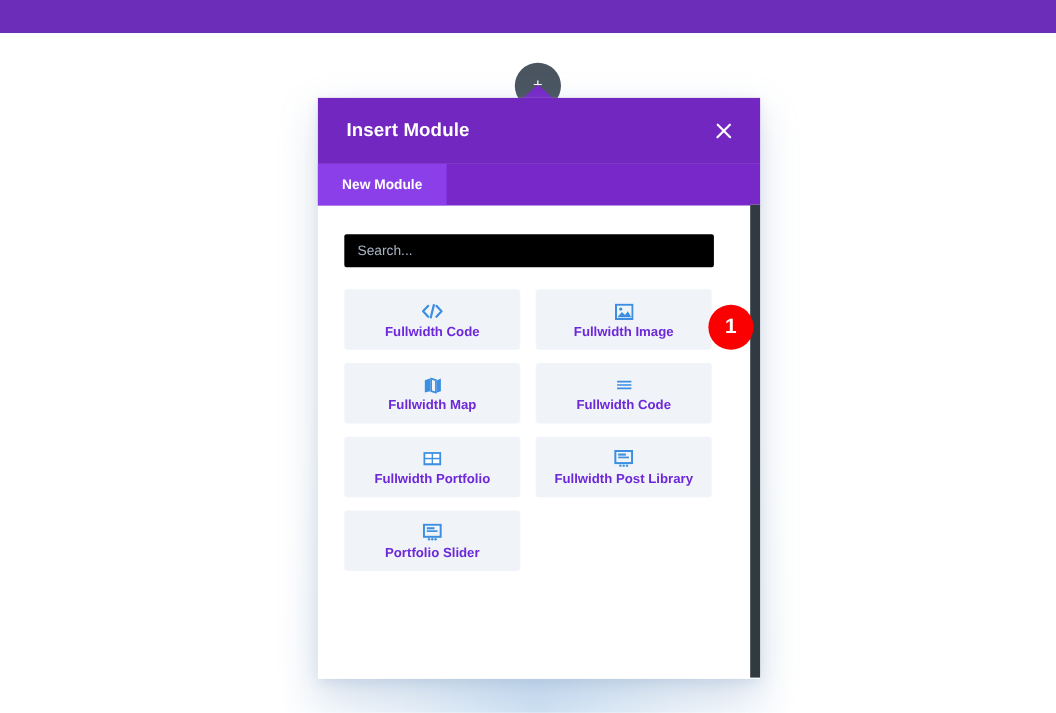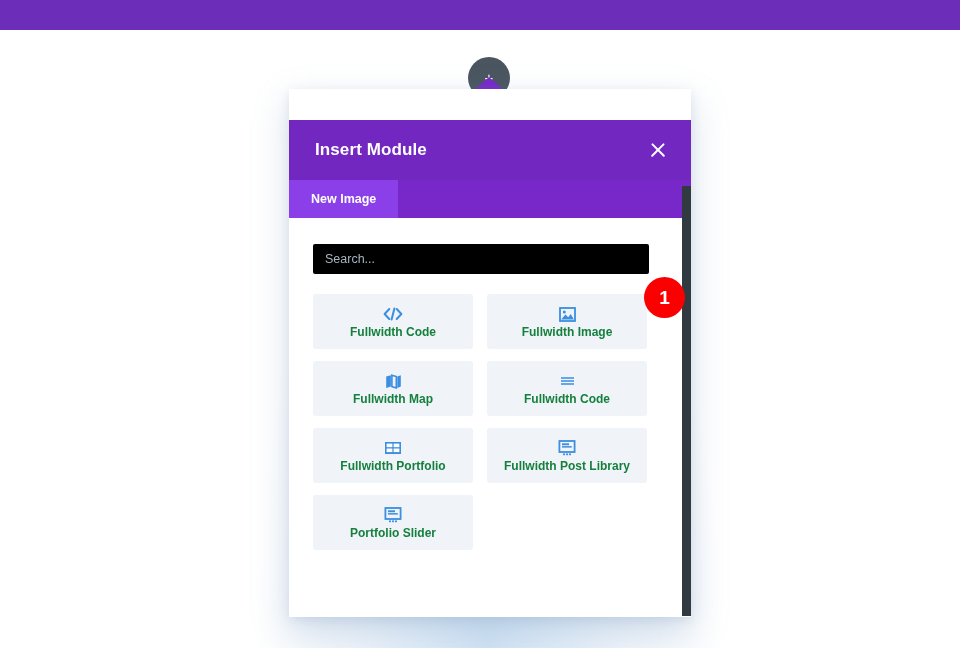--- a/index.html
+++ b/index.html
@@ -97,21 +97,20 @@
   }
 
   
   #modal-header {
     height: 60px;
     background: #7228c0;
     display: flex;
     align-items: center;
     padding: 0 22px 0 26px;
     flex: 0 0 auto;
-    margin-top: 31px;
   }
   #modal-title {
     color: #ffffff;
     font-size: 17px;
     font-weight: bold;
     letter-spacing: 0.1px;
     flex: 1 1 auto;
   }
   #close-icon {
     width: 22px;
@@ -200,21 +199,21 @@
   .module-icon {
     height: 18px;
     display: flex;
     align-items: center;
     justify-content: center;
     margin-bottom: 3px;
   }
   .module-label {
     font-size: 12px;
     font-weight: bold;
-    color: #15803d;
+    color: #6d28d9;
     line-height: 1;
     text-align: center;
   }
 
   
   #modal-scrollbar-track {
     position: absolute;
     right: 0;
     top: 98px;
     width: 9px;
@@ -267,21 +266,21 @@
 
 <div id="modal">
 
   <div id="modal-header">
     <span id="modal-title">Insert Module</span>
     <span id="close-icon"></span>
   </div>
 
   <div id="modal-tabs">
     <div class="tab active">
-      <span>New Image</span>
+      <span>New Module</span>
     </div>
   </div>
 
   <div id="modal-body">
 
     <input id="search-input" type="text" placeholder="Search..." style="">
 
     <div id="module-grid">
 
       <div class="module-card">

